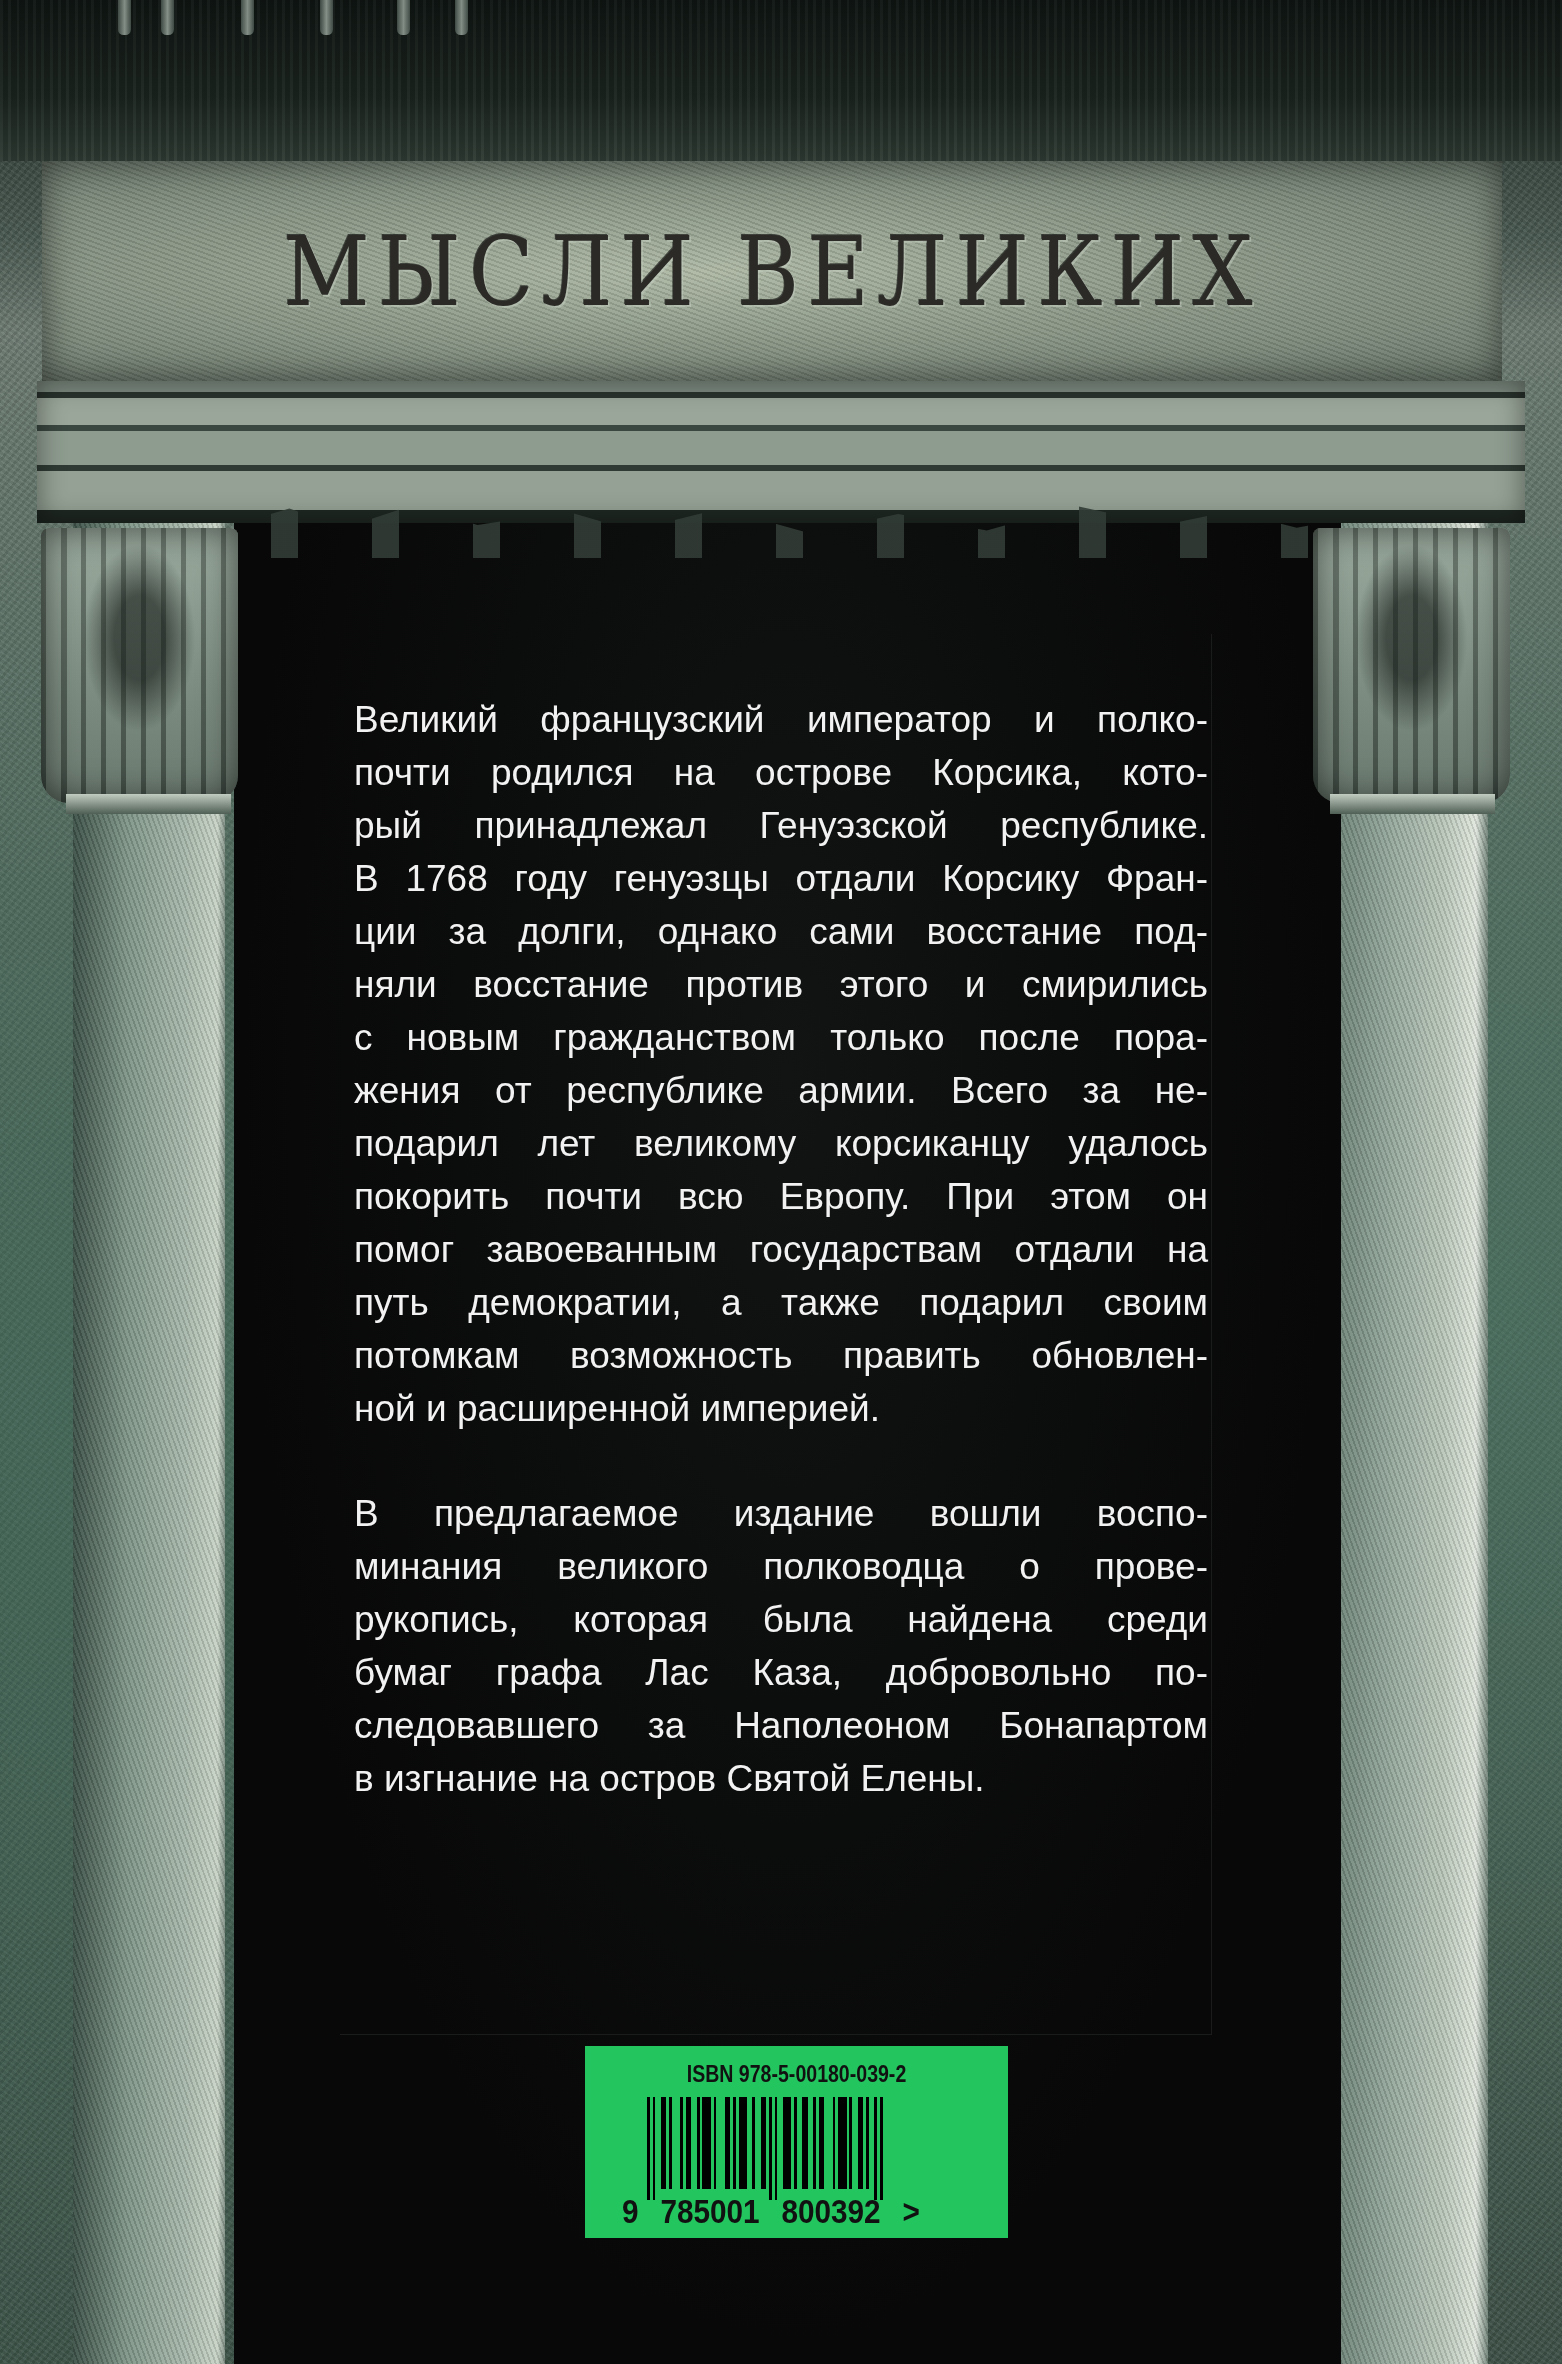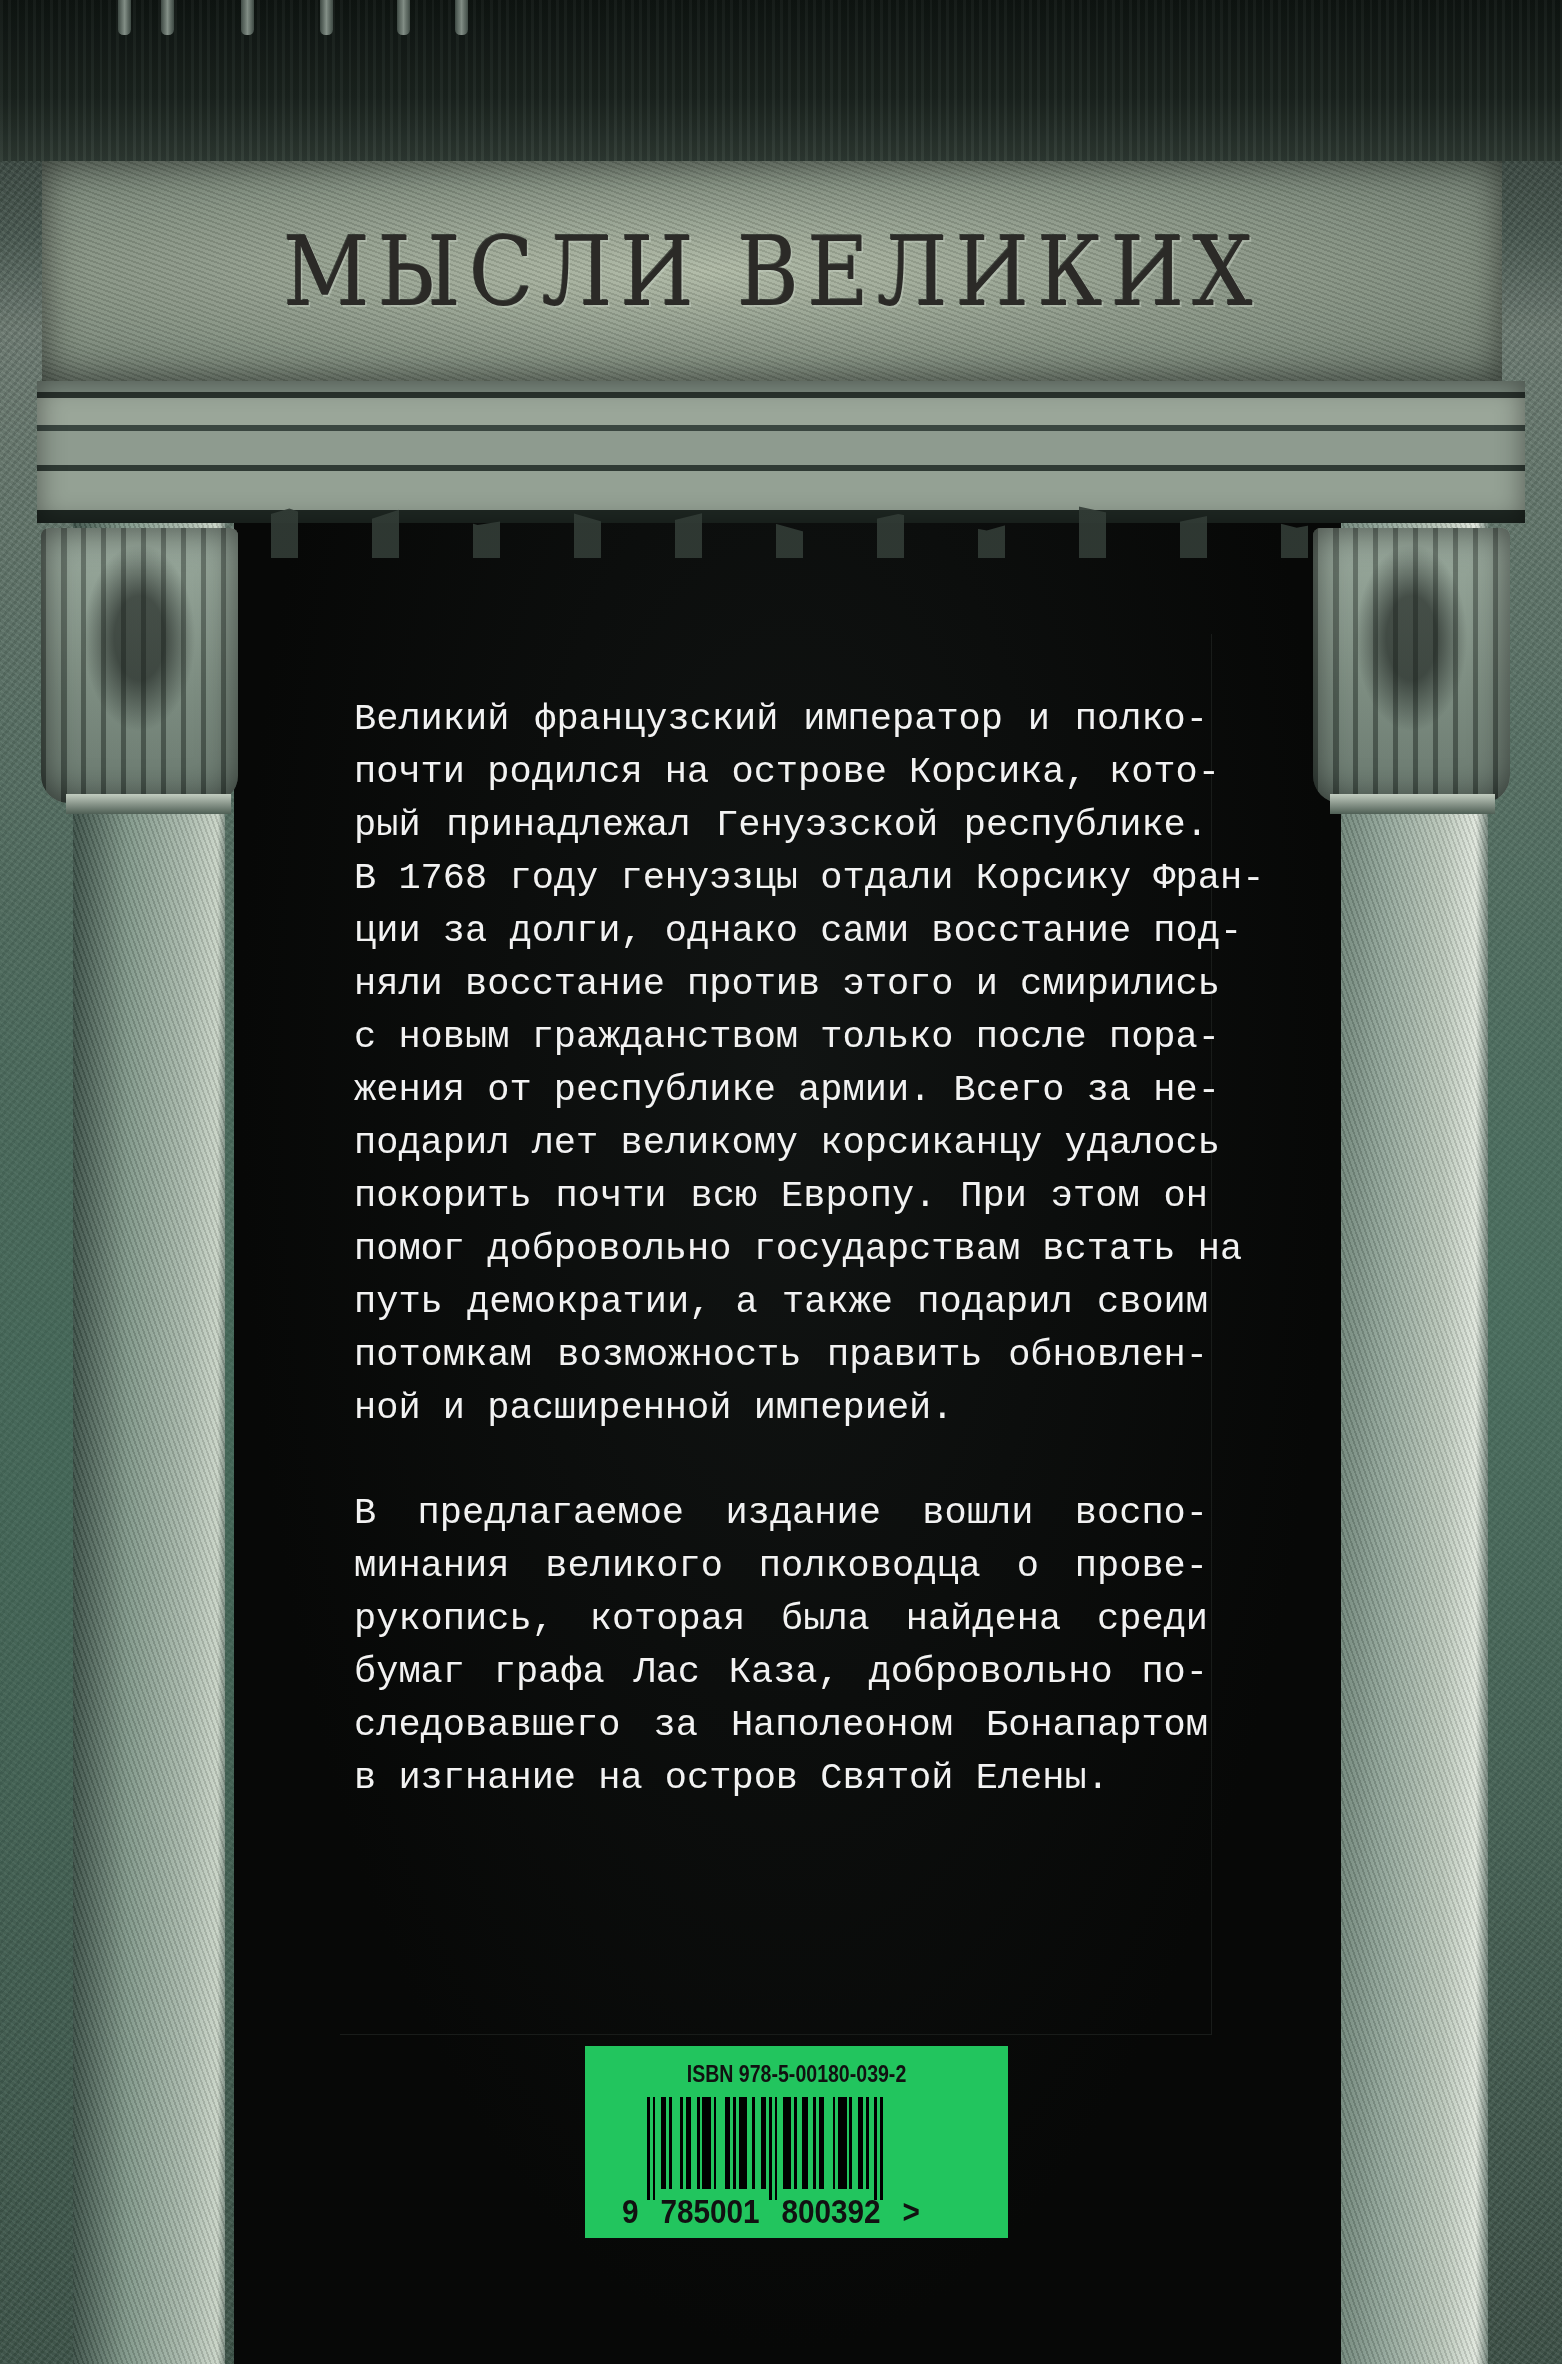--- a/index.html
+++ b/index.html
@@ -85,21 +85,21 @@
     background:
       repeating-linear-gradient(90deg, transparent 0 37px, rgba(50,60,54,.9) 37px 64px, transparent 64px 101px);
     clip-path: polygon(0 40%,5% 10%,10% 45%,16% 5%,22% 40%,30% 15%,36% 50%,44% 10%,52% 55%,60% 20%,68% 50%,76% 5%,84% 40%,90% 15%,96% 45%,100% 30%,100% 100%,0 100%);
   }
   .inner-panel { position:absolute; left:340px; top:634px; width:871px; height:1400px;
     border-right:1.8px solid #191c1a; border-bottom:1.8px solid #191c1a; }
 
   
   .blurb {
     position:absolute; left:354px; top:693px; width:854px;
-    color:#f2f2f2; font-family:Liberation Mono, monospace;
+    color:#f2f2f2; font-family:Liberation Sans, sans-serif;
     font-size:37px; line-height:53px;
   }
   .blurb p { margin:0; text-align:justify; text-align-last:justify; white-space:nowrap; }
   .blurb p.last { text-align-last:left; }
   .blurb .gap { height:52px; }
 
   
   .barcode-box { position:absolute; left:585px; top:2046px; width:423px; height:192px;
     background:#22c55e; }
   .isbn-text { position:absolute; left:0; right:0; top:14.7px; text-align:center;
@@ -148,21 +148,21 @@
   <p>Великий французский император и полко-</p>
   <p>почти родился на острове Корсика, кото-</p>
   <p>рый принадлежал Генуэзской республике.</p>
   <p>В 1768 году генуэзцы отдали Корсику Фран-</p>
   <p>ции за долги, однако сами восстание под-</p>
   <p>няли восстание против этого и смирились</p>
   <p>с новым гражданством только после пора-</p>
   <p>жения от республике армии. Всего за не-</p>
   <p>подарил лет великому корсиканцу удалось</p>
   <p>покорить почти всю Европу. При этом он</p>
-  <p>помог добровольно государствам встать на</p>
+  <p>помог завоеванным государствам отдали на</p>
   <p>путь демократии, а также подарил своим</p>
   <p>потомкам возможность править обновлен-</p>
   <p class="last">ной и расширенной империей.</p>
   <div class="gap"></div>
   <p>В предлагаемое издание вошли воспо-</p>
   <p>минания великого полководца о прове-</p>
   <p>рукопись, которая была найдена среди</p>
   <p>бумаг графа Лас Каза, добровольно по-</p>
   <p>следовавшего за Наполеоном Бонапартом</p>
   <p class="last">в изгнание на остров Святой Елены.</p>

